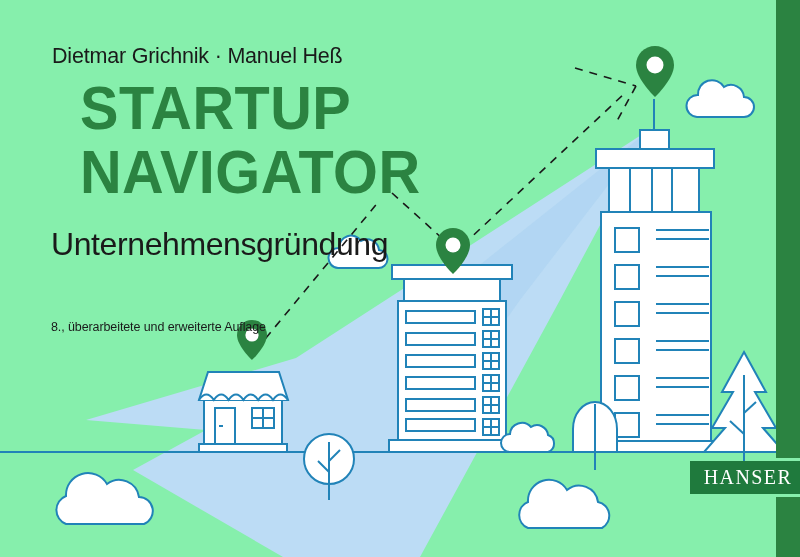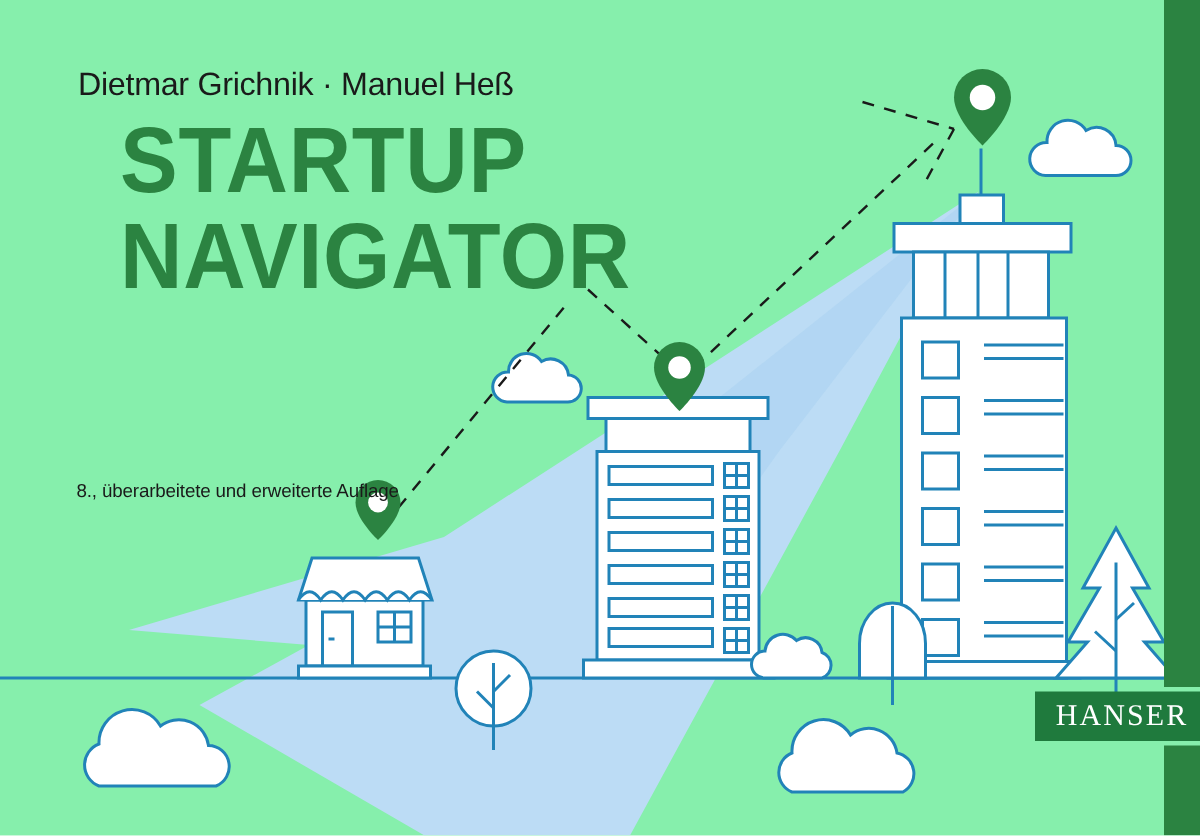--- a/index.html
+++ b/index.html
@@ -290,20 +290,21 @@
   <div class="text-layer">
 
     <div id="authors">Dietmar Grichnik · Manuel Heß</div>
 
     <div id="title-block">
       <div class="title-line">STARTUP</div>
       <div class="title-line">NAVIGATOR</div>
     </div>
 
     <div id="subtitle">
+      <div class="subtitle-line">Unternehmensgründung</div>
     </div>
 
     <div id="edition">8., überarbeitete und erweiterte Auflage</div>
 
     <div id="hanser-logo">
       <span>HANSER</span>
     </div>
 
   </div>
 </div>

